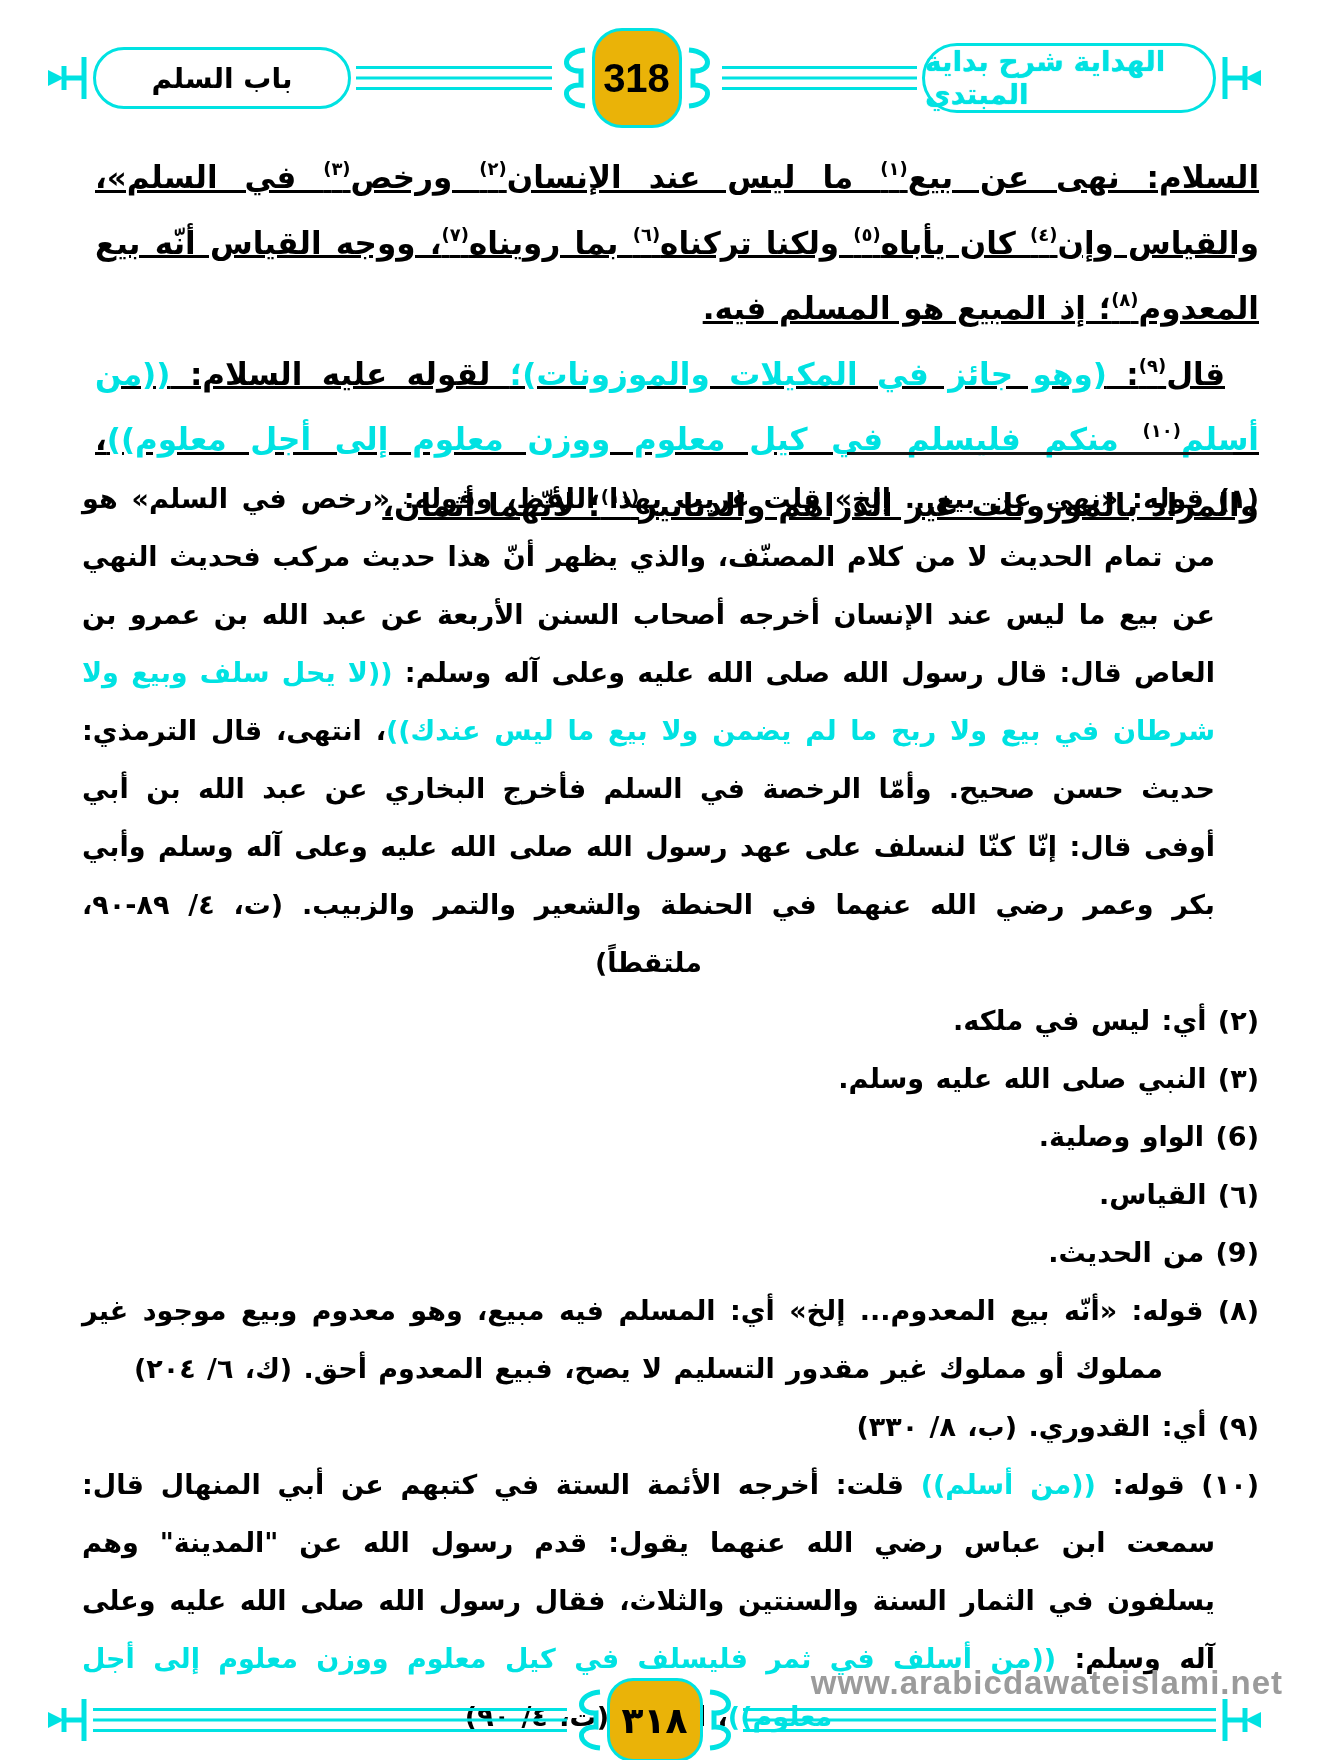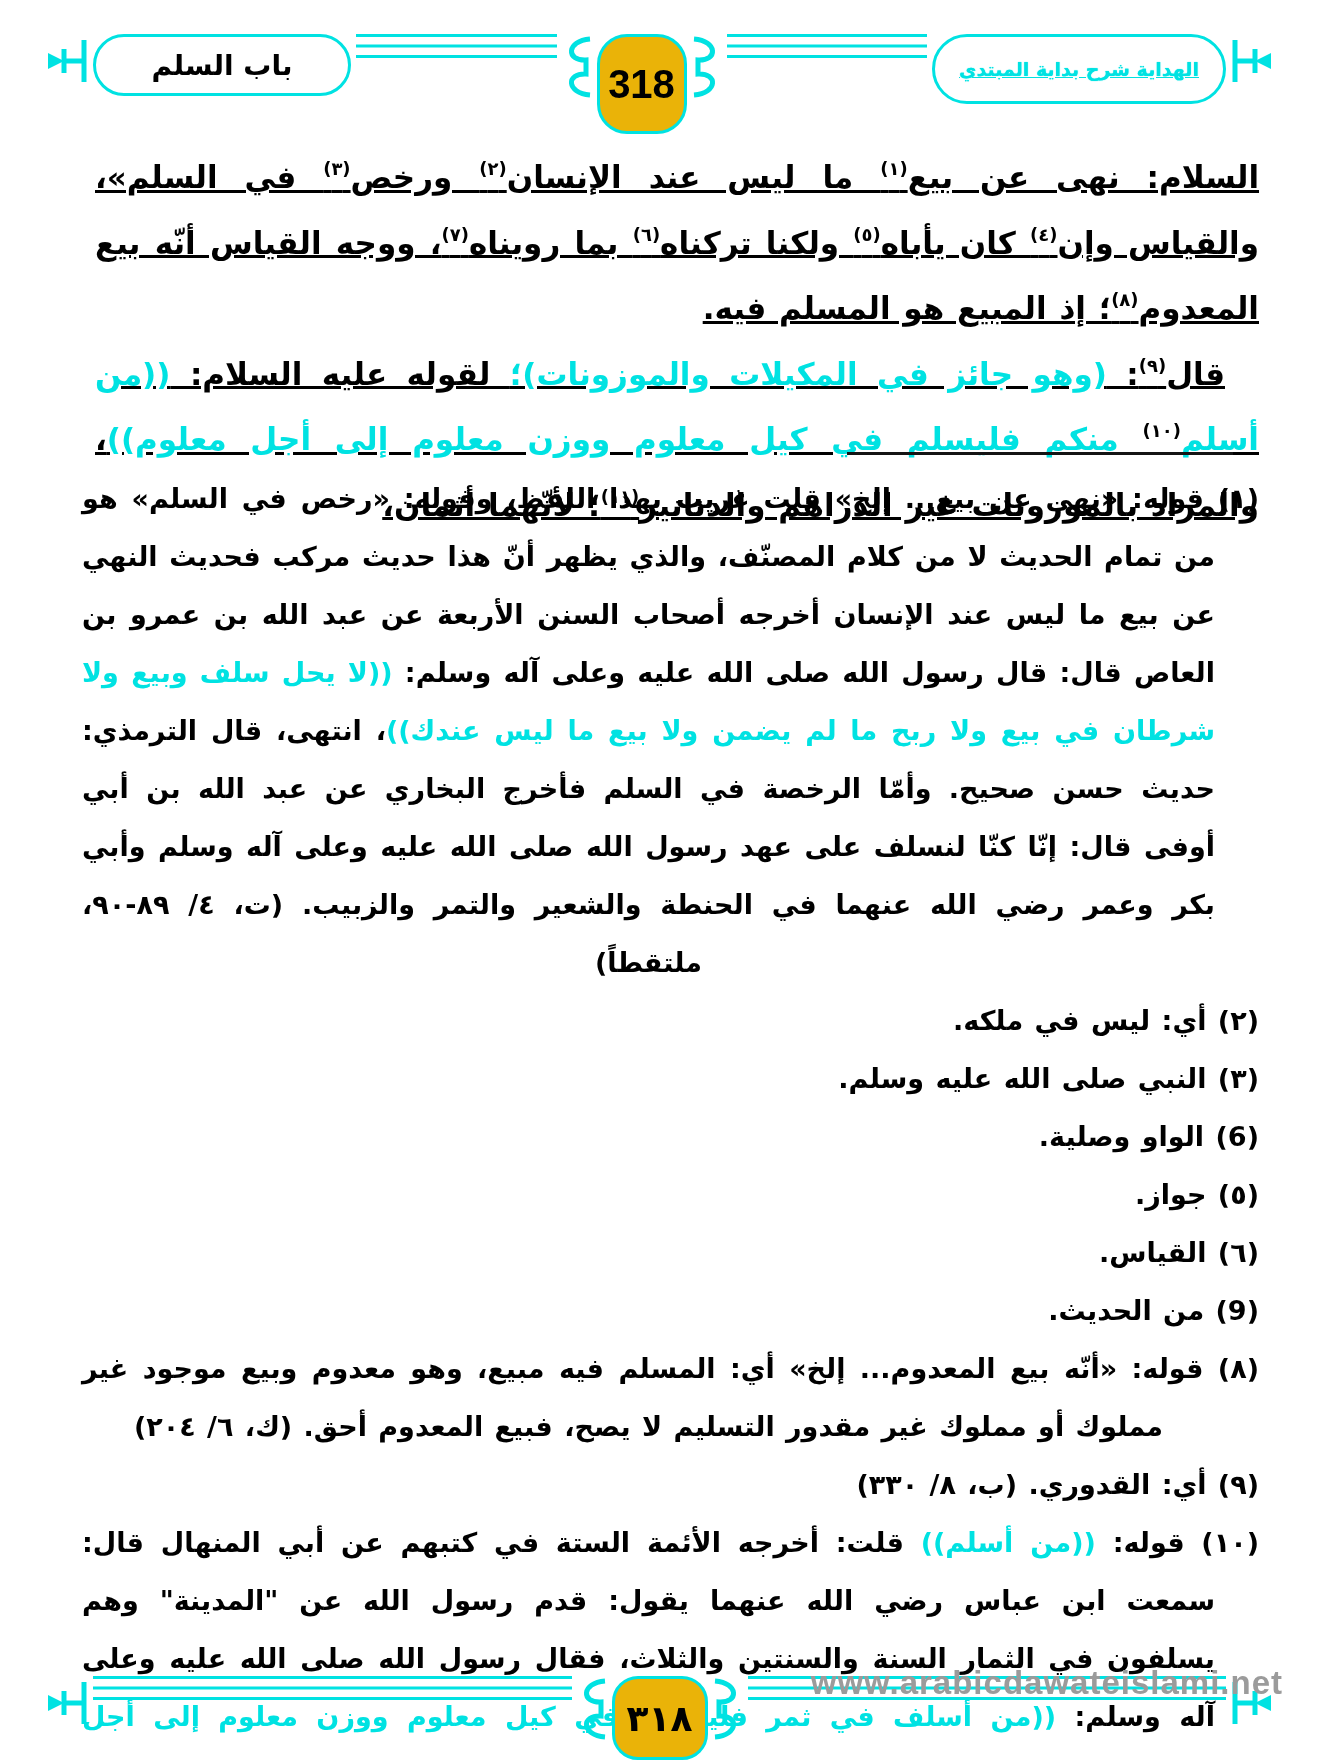--- a/index.html
+++ b/index.html
@@ -10,28 +10,28 @@
   html,body{margin:0;padding:0;background:#ffffff;}
   .page{
     position:relative;
     width:1319px;height:1760px;
     background:#ffffff;
     overflow:hidden;
     font-family:"DejaVu Sans", sans-serif;
   }
 
   
-  .band{position:absolute;left:42px;right:42px;display:flex;align-items:flex-start;gap:5px;}
+  .band{position:absolute;left:42px;right:52px;display:flex;align-items:center;gap:5px;}
   .top-band{top:34px;height:88px;}
   .bottom-band{top:1676px;height:88px;}
   .rule{flex:1 1 0;height:18px;border-top:3px solid var(--cyan);border-bottom:3px solid var(--cyan);position:relative;}
   .rule::after{content:"";position:absolute;left:0;right:0;top:50%;transform:translateY(-50%);height:3px;background:var(--cyan);}
   .capsule{border:3px solid var(--cyan);border-radius:999px;background:#fff;display:flex;align-items:center;justify-content:center;flex:0 0 auto;}
   .capsule.chapter{width:252px;height:56px;font-size:28px;font-weight:700;color:var(--ink);}
-  .capsule.logo{width:288px;height:64px;font-size:19px;font-weight:700;color:var(--cyan);text-shadow:0 0 1px var(--cyan);text-decoration:underline;}
+  .capsule.logo{width:288px;height:64px;font-size:28px;font-weight:700;color:var(--cyan);text-shadow:0 0 1px var(--cyan);}
   .medallion{border:3px solid var(--cyan);background:#eab308;display:flex;align-items:center;justify-content:center;font-weight:700;color:var(--ink);flex:0 0 auto;}
   .top-medallion{width:84px;height:94px;border-radius:30px;font-size:40px;font-family:"Liberation Sans",sans-serif;}
   .bottom-medallion{width:90px;height:78px;border-radius:26px;font-size:36px;}
   .icon{flex:0 0 auto;color:var(--cyan);display:flex;align-items:center;}
   .icon svg{display:block;}
   .flip{transform:scaleX(-1);}
 
   
   .main-text{
     position:absolute;top:140px;right:60px;left:95px;
@@ -114,21 +114,20 @@
       <p class="indent"><span>قال</span><span class="sup">(٩)</span><span>: </span><span class="cyan">(وهو جائز في المكيلات والموزونات)؛</span><span> لقوله عليه السلام: </span><span class="cyan">((من أسلم</span><span class="sup">(١٠)</span><span class="cyan"> منكم فليسلم في كيل معلوم ووزن معلوم إلى أجل معلوم))</span><span>، والمراد بالموزونات غير الدراهم والدنانير</span><span class="sup">(١١)</span><span>؛ لأنّهما أثمان،</span></p>
     </div>
 
   <div class="fn-sep"></div>
 
   <div class="footnotes" id="footnotes" dir="rtl">
       <p class="center-last"><span>(١) قوله: «نهى عن بيع... إلخ» قلت غريب بهذا اللفظ، وقوله: «رخص في السلم» هو من تمام الحديث لا من كلام المصنّف، والذي يظهر أنّ هذا حديث مركب فحديث النهي عن بيع ما ليس عند الإنسان أخرجه أصحاب السنن الأربعة عن عبد الله بن عمرو بن العاص قال: قال رسول الله صلى الله عليه وعلى آله وسلم: </span><span class="cyan">((لا يحل سلف وبيع ولا شرطان في بيع ولا ربح ما لم يضمن ولا بيع ما ليس عندك))</span><span>، انتهى، قال الترمذي: حديث حسن صحيح. وأمّا الرخصة في السلم فأخرج البخاري عن عبد الله بن أبي أوفى قال: إنّا كنّا لنسلف على عهد رسول الله صلى الله عليه وعلى آله وسلم وأبي بكر وعمر رضي الله عنهما في الحنطة والشعير والتمر والزبيب. (ت، ٤/ ٨٩-٩٠، ملتقطاً)</span></p>
       <p><span>(٢) أي: ليس في ملكه.</span></p>
       <p><span>(٣) النبي صلى الله عليه وسلم.</span></p>
       <p><span>(6) الواو وصلية.</span></p>
-      <p><span>(٥) جواز.</span></p>
       <p><span>(٦) القياس.</span></p>
       <p><span>(9) من الحديث.</span></p>
       <p class="center-last"><span>(٨) قوله: «أنّه بيع المعدوم... إلخ» أي: المسلم فيه مبيع، وهو معدوم وبيع موجود غير مملوك أو مملوك غير مقدور التسليم لا يصح، فبيع المعدوم أحق. (ك، ٦/ ٢٠٤)</span></p>
       <p><span>(٩) أي: القدوري. (ب، ٨/ ٣٣٠)</span></p>
       <p class="center-last"><span>(١٠) قوله: </span><span class="cyan">((من أسلم))</span><span> قلت: أخرجه الأئمة الستة في كتبهم عن أبي المنهال قال: سمعت ابن عباس رضي الله عنهما يقول: قدم رسول الله عن "المدينة" وهم يسلفون في الثمار السنة والسنتين والثلاث، فقال رسول الله صلى الله عليه وعلى آله وسلم: </span><span class="cyan">((من أسلف في ثمر فليسلف في كيل معلوم ووزن معلوم إلى أجل معلوم))</span><span>، انتهى. (ت، ٤/ ٩٠)</span></p>
     </div>
 
   <div class="band bottom-band" dir="ltr">
     <span class="icon">
       <svg width="46" height="54" viewBox="0 0 46 54">

